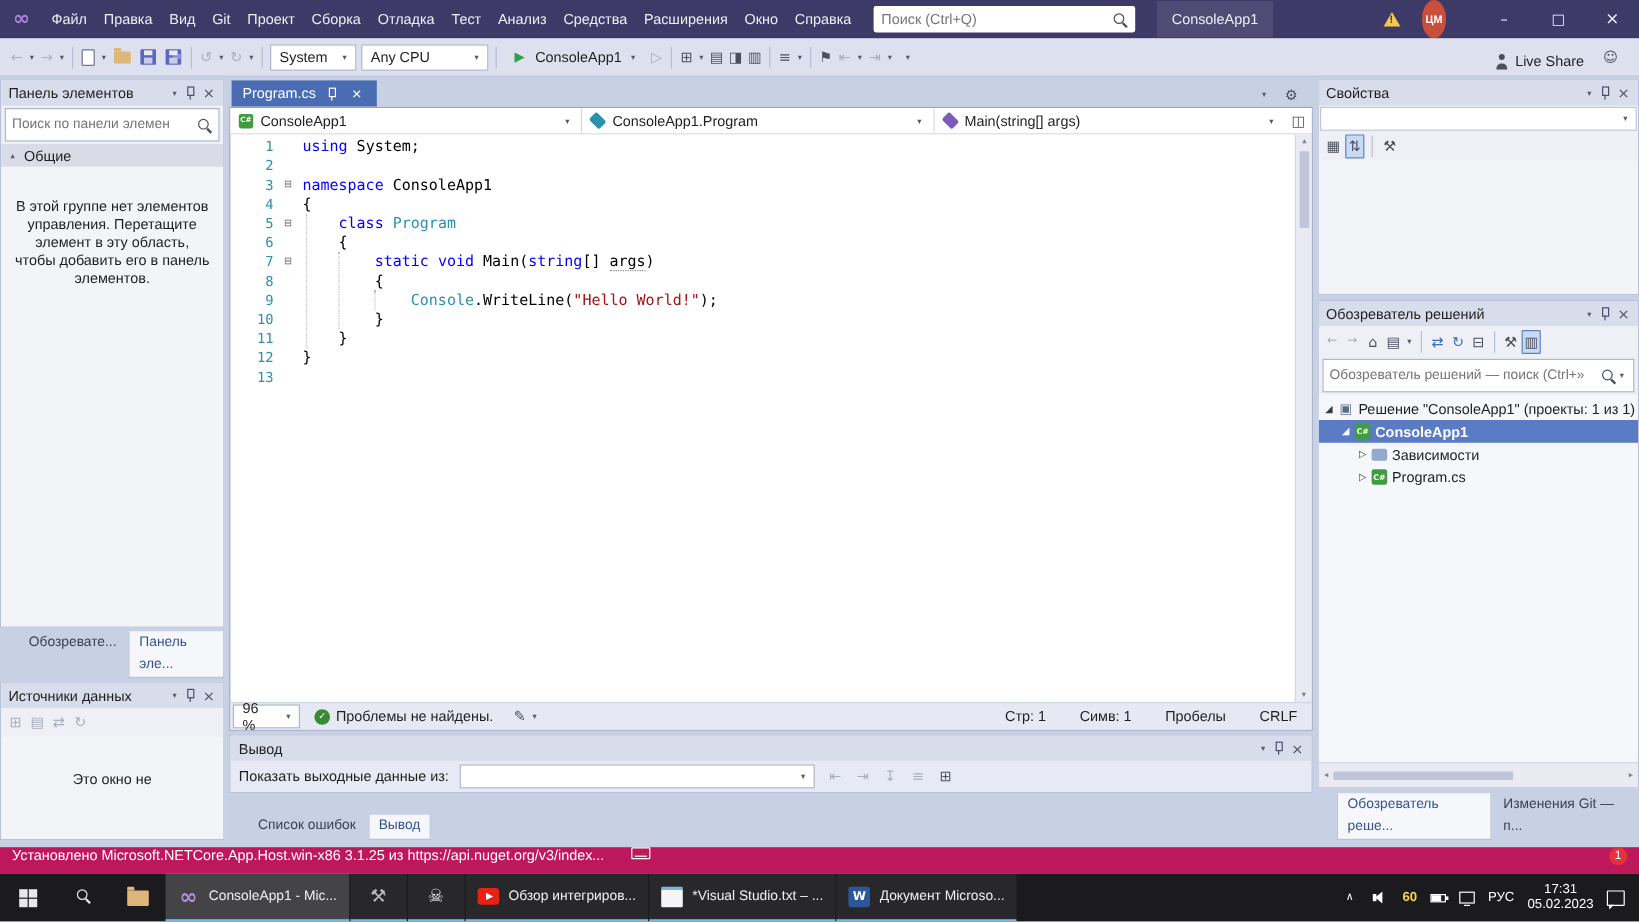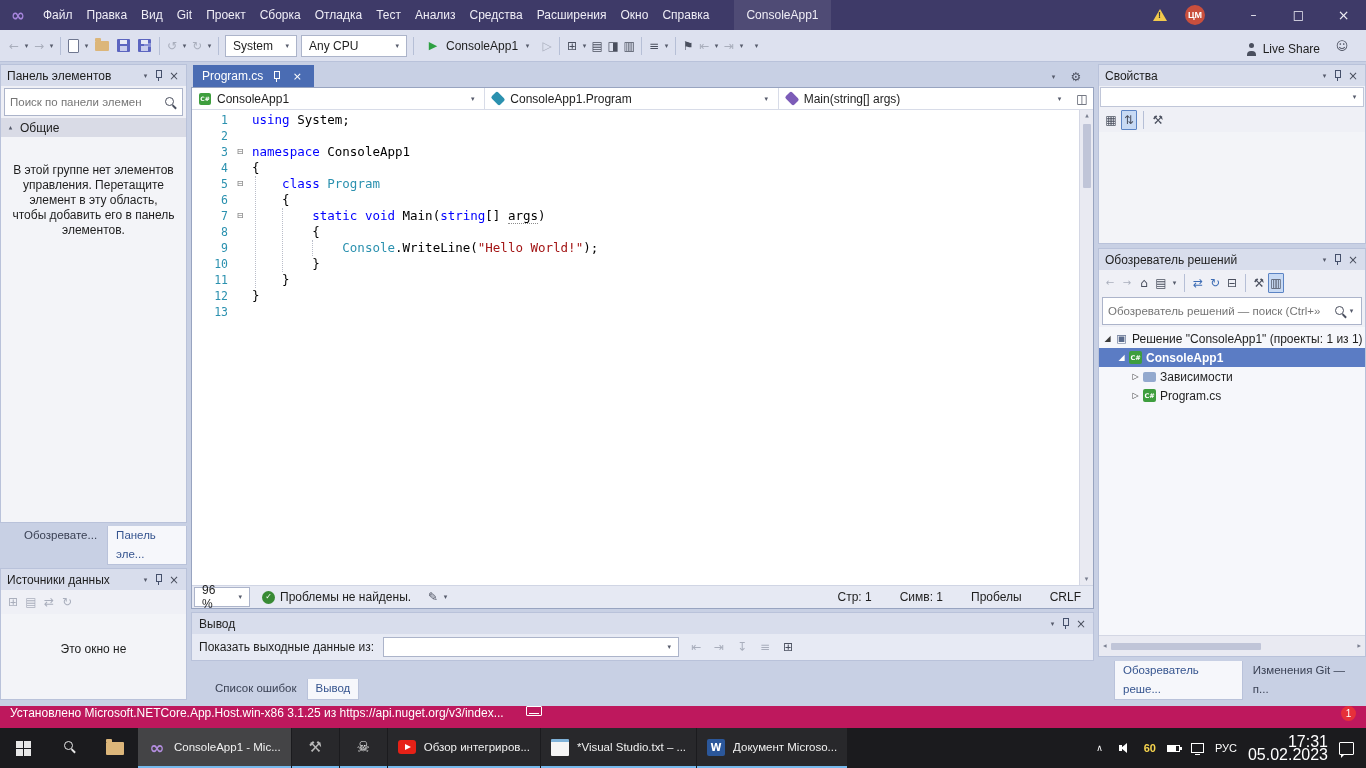--- a/index.html
+++ b/index.html
@@ -25,21 +25,21 @@
   #qsearch input{border:none;outline:none;flex:1;font-size:12px;color:#6B6B6B;background:transparent;
                  font-family:"Liberation Sans",sans-serif}
   .mag{width:13px;height:13px;position:relative;display:inline-block;flex:0 0 13px}
   .mag::before{content:"";position:absolute;top:1px;left:1px;width:7px;height:7px;border:1.5px solid #4A4F5E;border-radius:50%}
   .mag::after{content:"";position:absolute;width:5px;height:1.5px;background:#4A4F5E;transform:rotate(45deg);top:10px;left:8px}
   #tb-title{margin-left:18px;padding:0 12px;line-height:30px;background:rgba(255,255,255,.09);font-size:12px}
   #tb-right{margin-left:auto;display:flex;align-items:center}
   .warn{width:0;height:0;border-left:7px solid transparent;border-right:7px solid transparent;
         border-bottom:12px solid #F2C94C;position:relative;margin-right:10px}
   .warn::after{content:"!";position:absolute;left:-2px;top:1px;font-size:9px;color:#3A3A3A;font-weight:bold}
-  #avatar{width:20px;height:20px;border-radius:50%;background:#C94F3D;color:#fff;font-size:9px;font-weight:bold;
+  #avatar{width:20px;height:32px;border-radius:50%;background:#C94F3D;color:#fff;font-size:9px;font-weight:bold;
           display:flex;align-items:center;justify-content:center;margin:0 26px 0 8px}
   .win-btn{width:45px;height:30px;display:flex;align-items:center;justify-content:center;color:#F0EFF6}
   .win-btn .gi{color:#F0EFF6;font-size:12px}
 
   
   #toolbar{flex:0 0 32px;background:#DDE1EF;border-bottom:1px solid #B9C2DA;display:flex;align-items:center;padding:0 6px}
   .combo{height:22px;background:#fff;border:1px solid #ACB4CA;display:flex;align-items:center;
          padding:0 7px;font-size:12px;margin:0 2px}
   .combo .crt{margin-left:auto;padding-left:10px}
   #run-btn{display:flex;align-items:center;gap:5px;padding:0 7px;height:24px}
@@ -176,21 +176,21 @@
   .num60{color:#F8D64E;font-weight:bold}
   .spk{width:14px;height:10px;position:relative}
   .spk::before{content:"";position:absolute;left:0;top:2px;width:3px;height:6px;background:#fff}
   .spk::after{content:"";position:absolute;left:2px;top:0;border-right:6px solid #fff;
               border-top:5px solid transparent;border-bottom:5px solid transparent}
   .bat{width:13px;height:7px;border:1px solid #fff;position:relative}
   .bat::before{content:"";position:absolute;left:0;top:0;bottom:0;width:8px;background:#fff}
   .bat::after{content:"";position:absolute;right:-3px;top:1px;width:2px;height:3px;background:#fff}
   .mon{width:13px;height:10px;border:1px solid #fff;position:relative}
   .mon::after{content:"";position:absolute;left:3px;right:3px;bottom:-3px;height:1px;background:#fff}
-  #clock{text-align:right;line-height:13px;font-size:16px}
+  #clock{text-align:center;line-height:13px;font-size:11px}
   .ac{width:15px;height:13px;border:1px solid #fff;border-radius:1px;position:relative}
   .ac::after{content:"";position:absolute;left:1px;bottom:-4px;border-left:4px solid #fff;border-bottom:4px solid transparent}
 </style>
 </head>
 <body>
 
 <div id="titlebar">
   <div id="vs-logo" class="gi">∞</div>
   <div id="menubar">
       <div class="menu-item">Файл</div>
@@ -200,20 +200,24 @@
       <div class="menu-item">Проект</div>
       <div class="menu-item">Сборка</div>
       <div class="menu-item">Отладка</div>
       <div class="menu-item">Тест</div>
       <div class="menu-item">Анализ</div>
       <div class="menu-item">Средства</div>
       <div class="menu-item">Расширения</div>
       <div class="menu-item">Окно</div>
       <div class="menu-item">Справка</div>
     </div>
+  <div id="qsearch">
+    <input placeholder="Поиск (Ctrl+Q)" style="">
+    <span class="mag"></span>
+  </div>
   <div id="tb-title">ConsoleApp1</div>
   <div id="tb-right">
     <span class="warn"></span>
     <span id="avatar">ЦМ</span>
     <span class="win-btn">
         <span class="gi">–</span>
       </span>
     <span class="win-btn">
         <span class="gi">□</span>
       </span>

